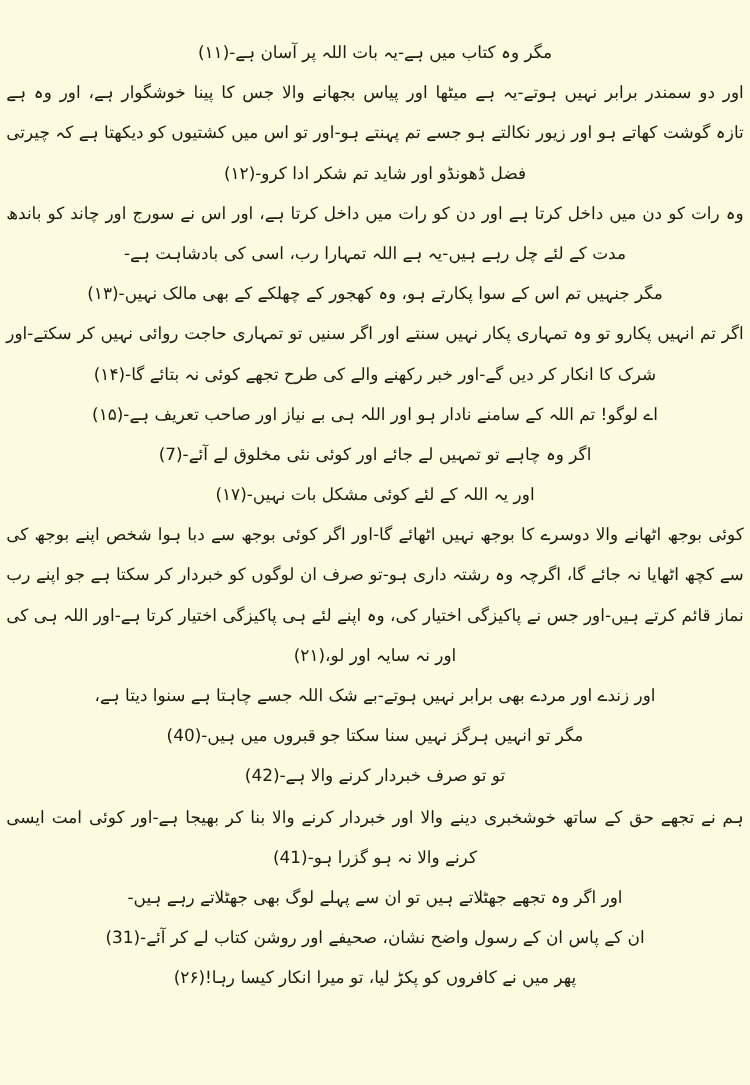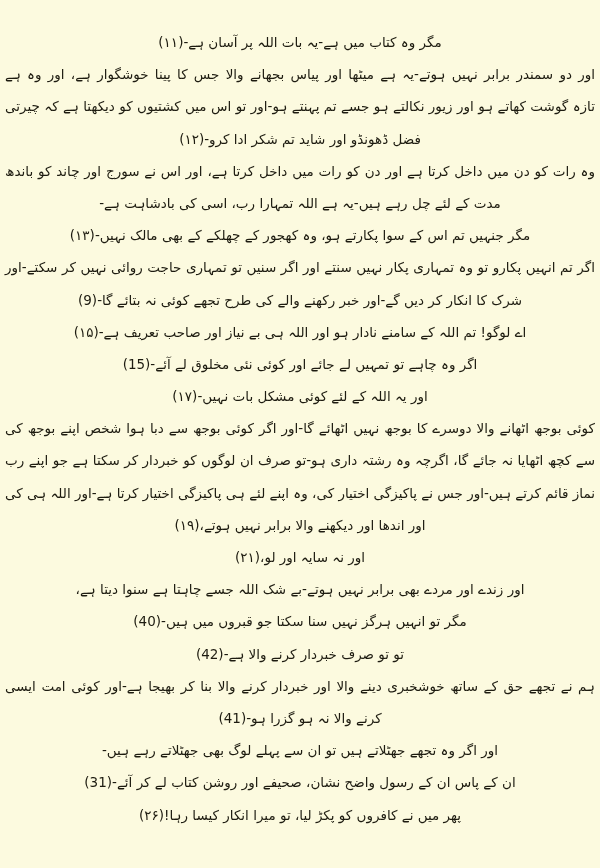--- a/index.html
+++ b/index.html
@@ -42,28 +42,27 @@
 <div class="page">
   <div>
       <div class="line">مگر وہ کتاب میں ہے-یہ بات اللہ پر آسان ہے-(۱۱)</div>
       <div class="line full">اور دو سمندر برابر نہیں ہوتے-یہ ہے میٹھا اور پیاس بجھانے والا جس کا پینا خوشگوار ہے، اور وہ ہے کھاری اور کڑوا-اور ہر ایک سے تم</div>
       <div class="line full">تازہ گوشت کھاتے ہو اور زیور نکالتے ہو جسے تم پہنتے ہو-اور تو اس میں کشتیوں کو دیکھتا ہے کہ چیرتی چلی جاری ہیں تاکہ تم اس کا</div>
       <div class="line">فضل ڈھونڈو اور شاید تم شکر ادا کرو-(۱۲)</div>
       <div class="line full">وہ رات کو دن میں داخل کرتا ہے اور دن کو رات میں داخل کرتا ہے، اور اس نے سورج اور چاند کو باندھ رکھا ہے، سب ایک مقررہ</div>
       <div class="line">مدت کے لئے چل رہے ہیں-یہ ہے اللہ تمہارا رب، اسی کی بادشاہت ہے-</div>
       <div class="line">مگر جنہیں تم اس کے سوا پکارتے ہو، وہ کھجور کے چھلکے کے بھی مالک نہیں-(۱۳)</div>
       <div class="line full">اگر تم انہیں پکارو تو وہ تمہاری پکار نہیں سنتے اور اگر سنیں تو تمہاری حاجت روائی نہیں کر سکتے-اور وہ قیامت کے دن تمہارے</div>
-      <div class="line">شرک کا انکار کر دیں گے-اور خبر رکھنے والے کی طرح تجھے کوئی نہ بتائے گا-(9)</div>
+      <div class="line">شرک کا انکار کر دیں گے-اور خبر رکھنے والے کی طرح تجھے کوئی نہ بتائے گا-(۱۴)</div>
       <div class="line">اے لوگو! تم اللہ کے سامنے نادار ہو اور اللہ ہی بے نیاز اور صاحب تعریف ہے-(۱۵)</div>
-      <div class="line">اگر وہ چاہے تو تمہیں لے جائے اور کوئی نئی مخلوق لے آئے-(15)</div>
+      <div class="line">اگر وہ چاہے تو تمہیں لے جائے اور کوئی نئی مخلوق لے آئے-(7)</div>
       <div class="line">اور یہ اللہ کے لئے کوئی مشکل بات نہیں-(۱۷)</div>
       <div class="line full">کوئی بوجھ اٹھانے والا دوسرے کا بوجھ نہیں اٹھائے گا-اور اگر کوئی بوجھ سے دبا ہوا شخص اپنے بوجھ کی طرف بلائے گا تو بھی اس میں</div>
       <div class="line full">سے کچھ اٹھایا نہ جائے گا، اگرچہ وہ رشتہ داری ہو-تو صرف ان لوگوں کو خبردار کر سکتا ہے جو اپنے رب سے بن دیکھے ڈرتے ہیں اور</div>
       <div class="line full">نماز قائم کرتے ہیں-اور جس نے پاکیزگی اختیار کی، وہ اپنے لئے ہی پاکیزگی اختیار کرتا ہے-اور اللہ ہی کی طرف واپسی ہو گی-(۱۸)</div>
-      <div class="line">اور اندھا اور دیکھنے والا برابر نہیں ہوتے،(۱۹)</div>
       <div class="line">اور نہ سایہ اور لو،(۲۱)</div>
       <div class="line">اور زندے اور مردے بھی برابر نہیں ہوتے-بے شک اللہ جسے چاہتا ہے سنوا دیتا ہے،</div>
       <div class="line">مگر تو انہیں ہرگز نہیں سنا سکتا جو قبروں میں ہیں-(40)</div>
       <div class="line">تو تو صرف خبردار کرنے والا ہے-(42)</div>
       <div class="line full">ہم نے تجھے حق کے ساتھ خوشخبری دینے والا اور خبردار کرنے والا بنا کر بھیجا ہے-اور کوئی امت ایسی نہیں جس میں کوئی خبردار</div>
       <div class="line">کرنے والا نہ ہو گزرا ہو-(41)</div>
       <div class="line">اور اگر وہ تجھے جھٹلاتے ہیں تو ان سے پہلے لوگ بھی جھٹلاتے رہے ہیں-</div>
       <div class="line">ان کے پاس ان کے رسول واضح نشان، صحیفے اور روشن کتاب لے کر آئے-(31)</div>
       <div class="line">پھر میں نے کافروں کو پکڑ لیا، تو میرا انکار کیسا رہا!(۲۶)</div>
     </div>

